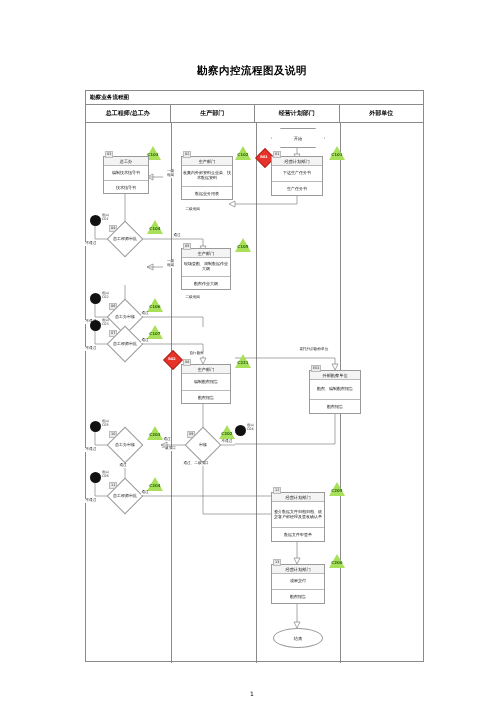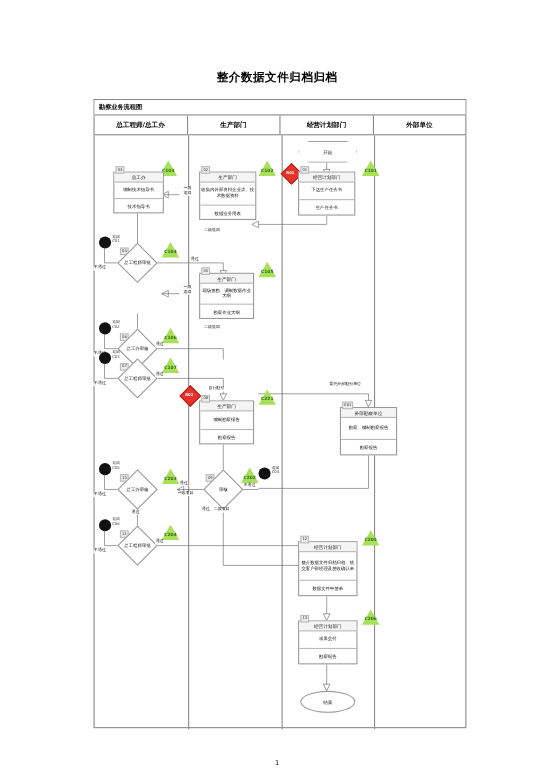--- a/index.html
+++ b/index.html
@@ -126,21 +126,21 @@
   .page-num{
     position:absolute;left:0;top:690px;width:504px;text-align:center;
     font-size:6px;color:#000;
   }
 </style>
 </head>
 <body>
 
 <div class="page">
 
-  <div class="doc-title">整介数据文件归档归档</div>
+  <div class="doc-title">勘察内控流程图及说明</div>
 
   <div class="table-frame">
     <div class="band-title">勘察业务流程图</div>
     <div class="head-row">
       <div class="head-cell">总工程师/总工办</div>
       <div class="head-cell">生产部门</div>
       <div class="head-cell">经营计划部门</div>
       <div class="head-cell">外部单位</div>
     </div>
     <div class="lane-lines">

